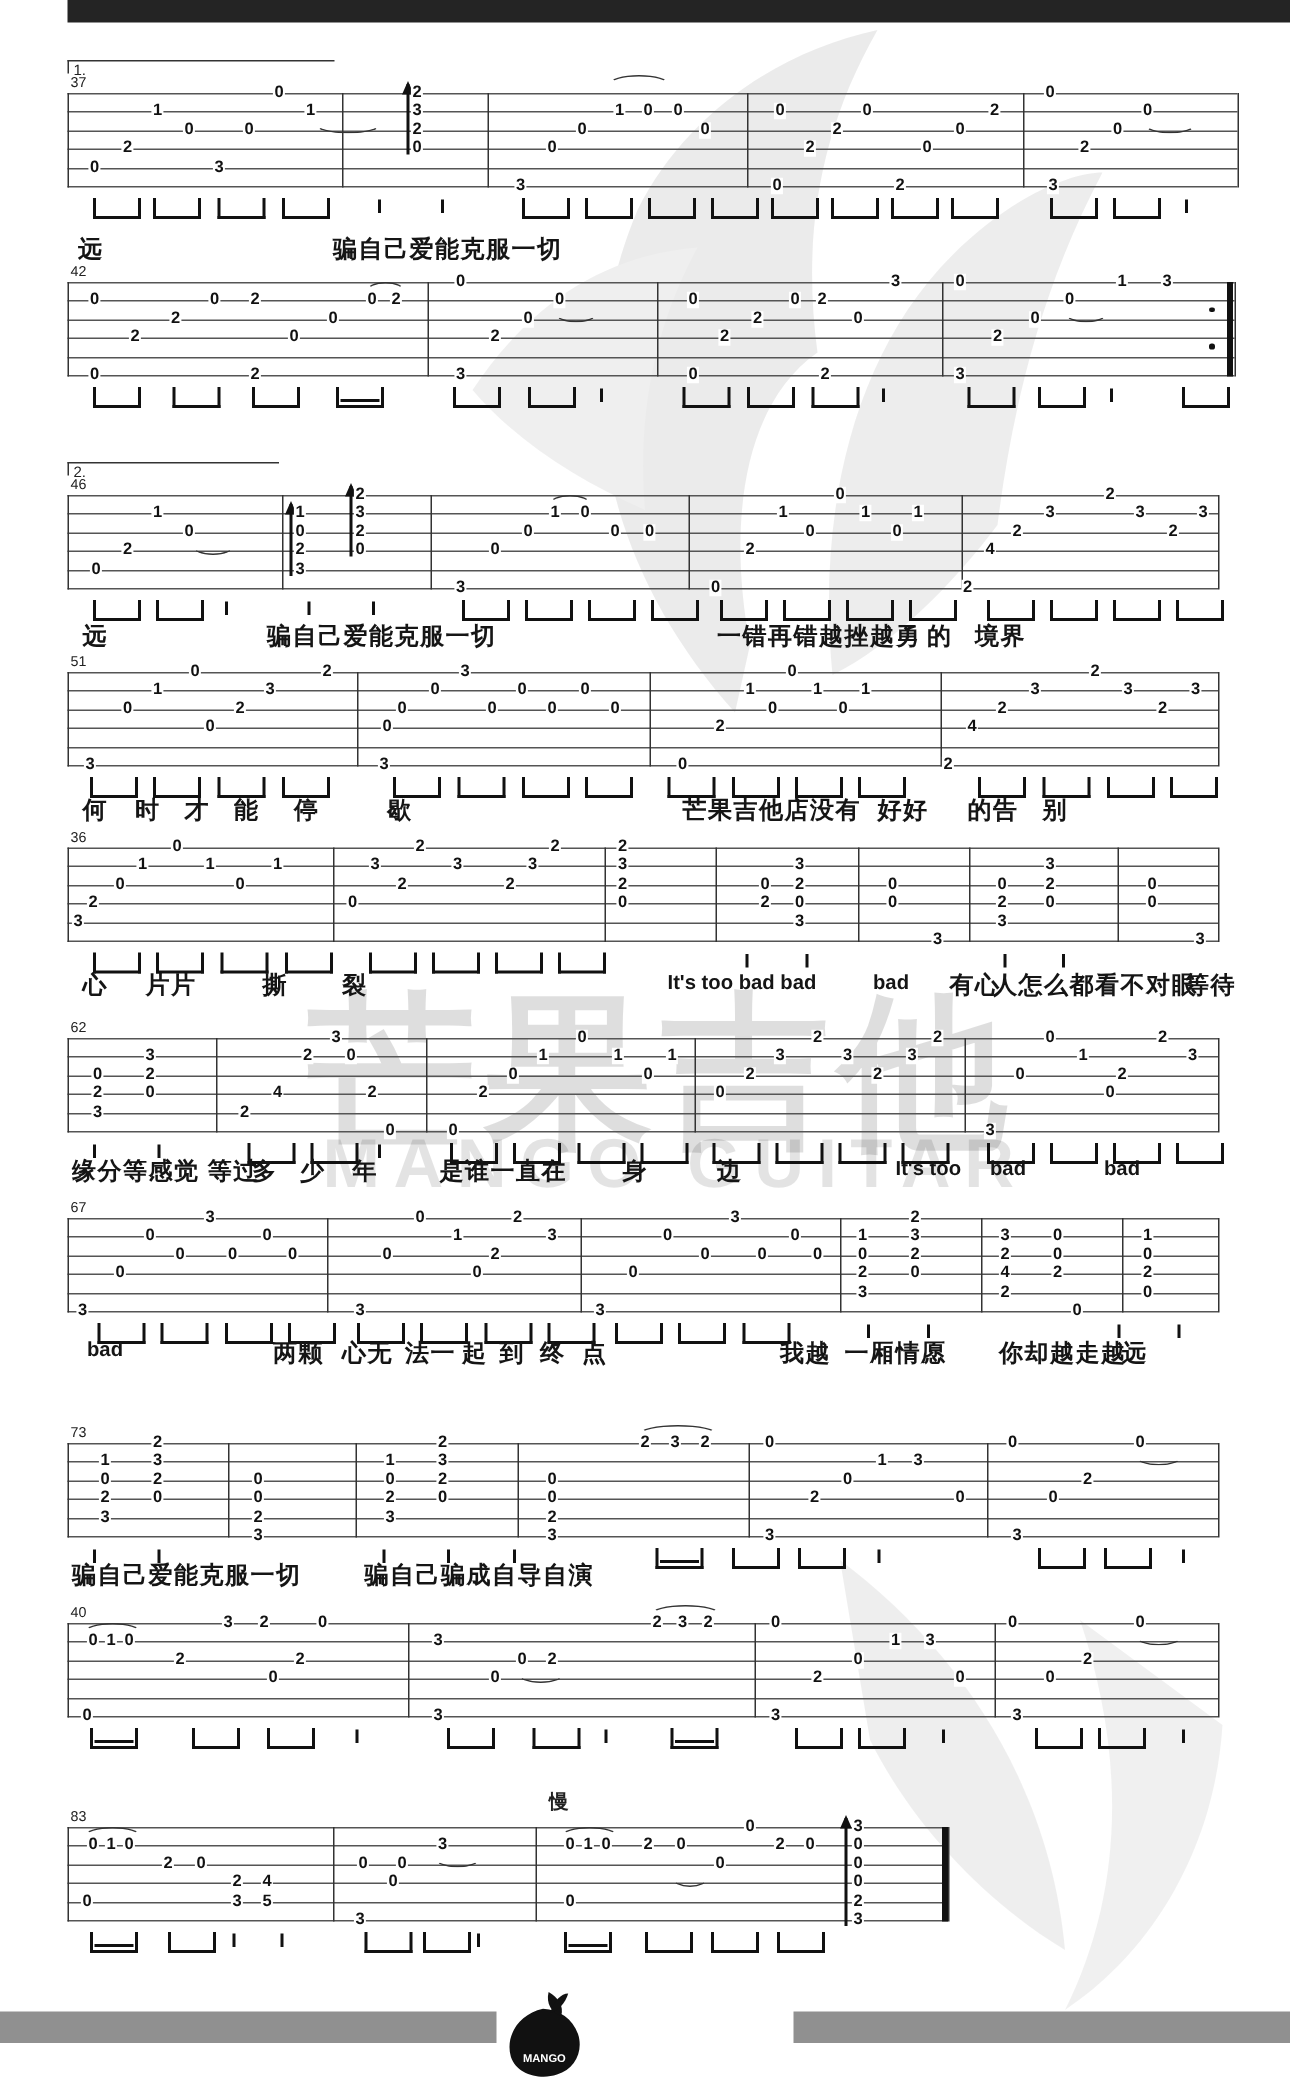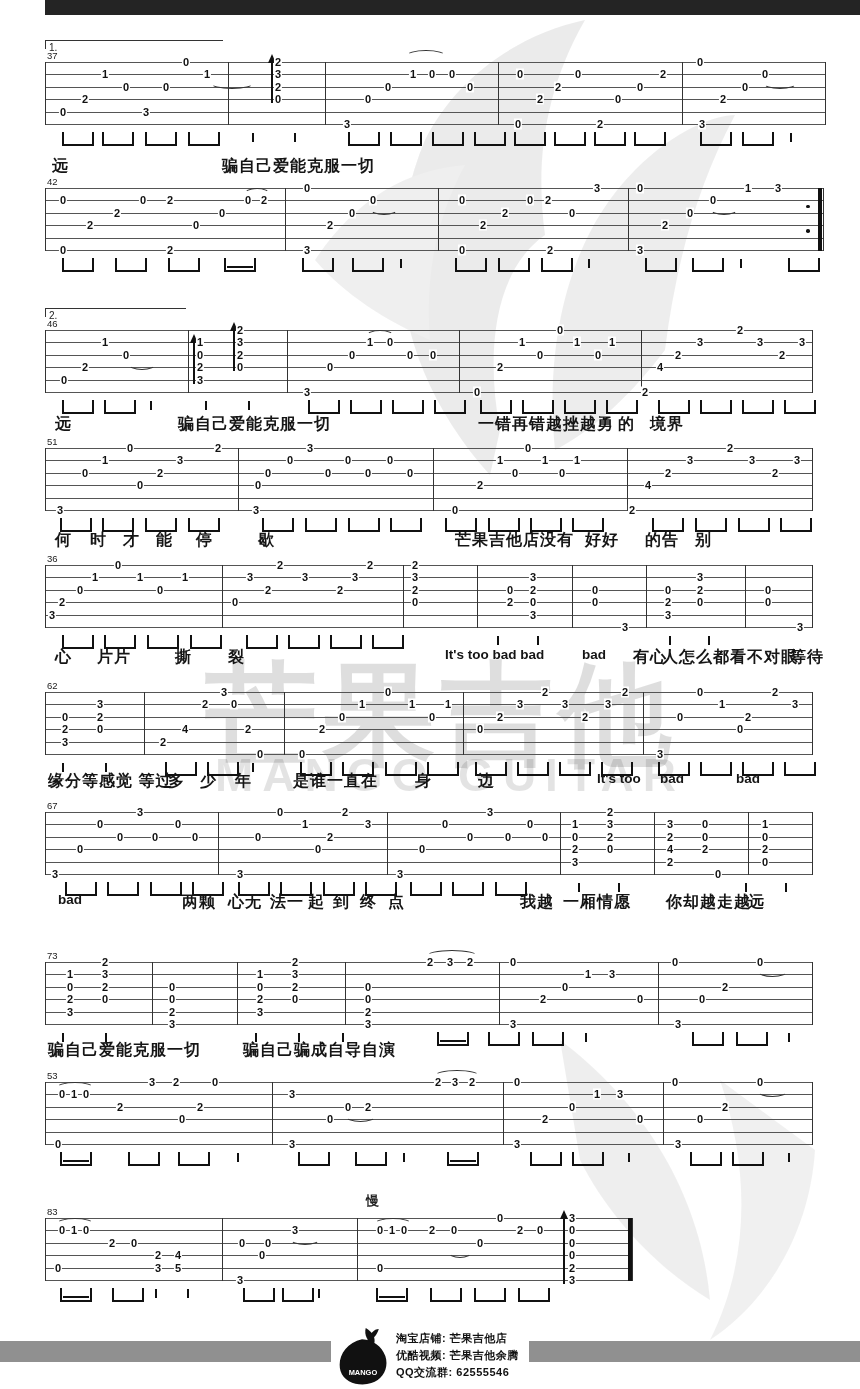--- a/index.html
+++ b/index.html
@@ -656,21 +656,21 @@
       <div class="sline" style="left: 45px; top: 1094.4px; width: 767px;"></div>
       <div class="sline" style="left: 45px; top: 1106.8px; width: 767px;"></div>
       <div class="sline" style="left: 45px; top: 1119.2px; width: 767px;"></div>
       <div class="sline" style="left: 45px; top: 1131.6px; width: 767px;"></div>
       <div class="sline" style="left: 45px; top: 1144px; width: 767px;"></div>
       <div class="bline" style="left: 45px; top: 1082px; height: 63px;"></div>
       <div class="bline" style="left: 272px; top: 1082px; height: 63px;"></div>
       <div class="bline" style="left: 503px; top: 1082px; height: 63px;"></div>
       <div class="bline" style="left: 663px; top: 1082px; height: 63px;"></div>
       <div class="bline" style="left: 812px; top: 1082px; height: 63px;"></div>
-      <div class="mnum" style="left: 47px; top: 1070px;">53</div>
+      <div class="mnum" style="left: 47px; top: 1070px;">40</div>
       <div class="note" style="left: 58px; top: 1144px;">0</div>
       <div class="note" style="left: 62px; top: 1094.4px;">0</div>
       <div class="note" style="left: 74px; top: 1094.4px;">1</div>
       <div class="note" style="left: 86px; top: 1094.4px;">0</div>
       <div class="note" style="left: 120px; top: 1106.8px;">2</div>
       <div class="note" style="left: 152px; top: 1082px;">3</div>
       <div class="note" style="left: 176px; top: 1082px;">2</div>
       <div class="note" style="left: 182px; top: 1119.2px;">0</div>
       <div class="note" style="left: 200px; top: 1106.8px;">2</div>
       <div class="note" style="left: 215px; top: 1082px;">0</div>
@@ -784,18 +784,13 @@
   <div class="tempo">慢</div>
 
   <div class="fbar" style="left:0;width:331px;"></div>
   <div class="fbar" style="left:529px;width:331px;"></div>
   <svg class="flogo" width="56" height="60" viewBox="0 0 60 64">
     <path fill="#111" d="M30 14 C12 18 3 34 7 48 C11 61 28 65 40 61 C53 57 59 44 55 32 C51 21 42 15 30 14 Z"></path>
     <path fill="#111" d="M34 2 C41 6 45 12 43 19 C36 17 32 10 34 2 Z"></path>
     <path fill="#111" d="M48 3 C46 10 41 15 35 17 C38 8 43 3 48 3 Z"></path>
     <text x="31" y="52" text-anchor="middle" fill="#fff" font-size="8" font-weight="bold" font-family="Liberation Sans, sans-serif" id="logo-text">MANGO</text>
   </svg>
-  <div class="ftext">
-    <div>淘宝店铺: 芒果吉他店</div>
-    <div>优酷视频: 芒果吉他余腾</div>
-    <div>QQ交流群: 62555546</div>
-  </div>
 </div>
 
 </body></html>

